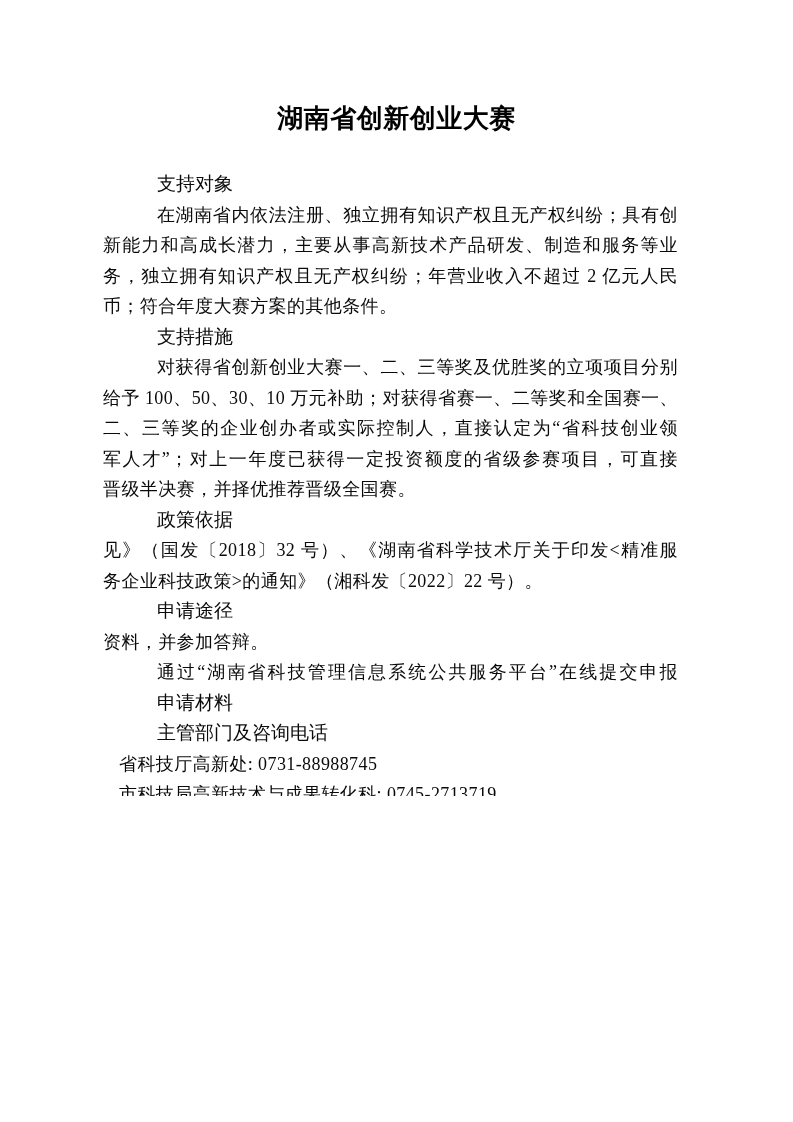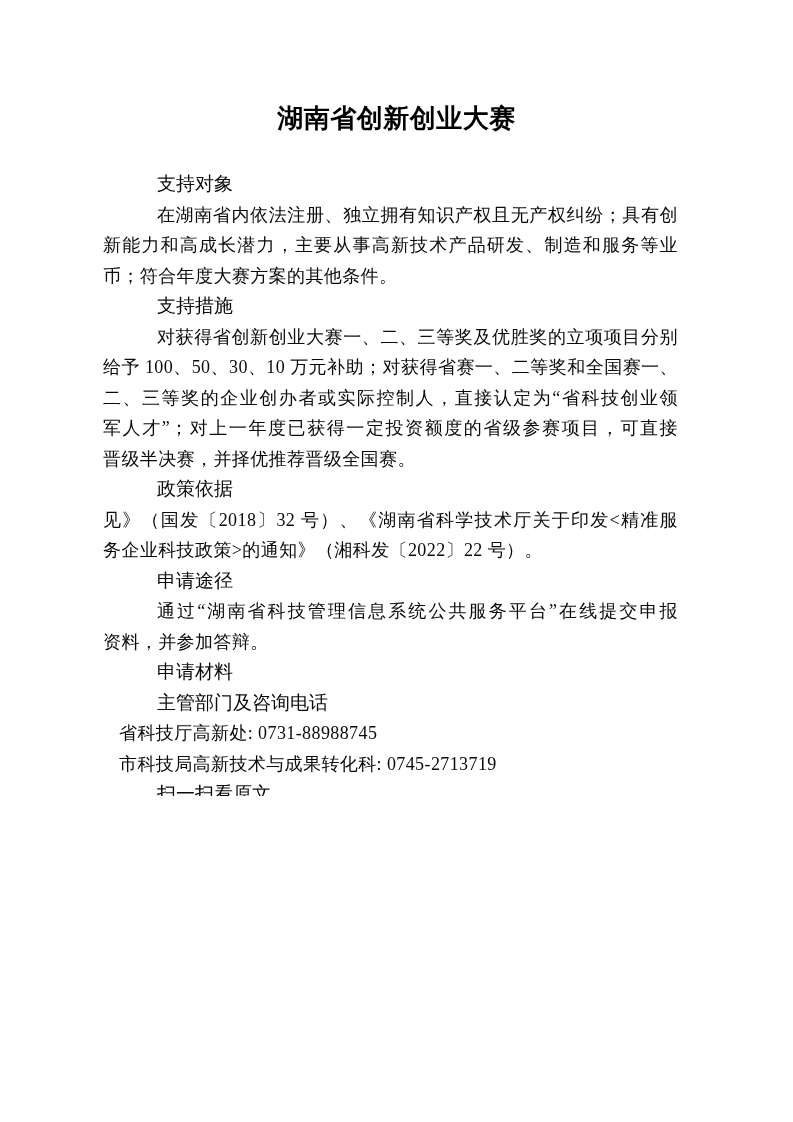--- a/index.html
+++ b/index.html
@@ -57,36 +57,37 @@
 
 <div class="page">
 
   <div class="title">湖南省创新创业大赛</div>
 
   <div class="content">
 
     <div class="h">支持对象</div>
     <div class="ln ind jl">在湖南省内依法注册、独立拥有知识产权且无产权纠纷；具有创</div>
     <div class="ln jl">新能力和高成长潜力，主要从事高新技术产品研发、制造和服务等业</div>
+    <div class="ln jl">务，独立拥有知识产权且无产权纠纷；年营业收入不超过 2 亿元人民</div>
     <div class="ln">币；符合年度大赛方案的其他条件。</div>
 
     <div class="h">支持措施</div>
     <div class="ln ind jl">对获得省创新创业大赛一、二、三等奖及优胜奖的立项项目分别</div>
     <div class="ln jl">给予 100、50、30、10 万元补助；对获得省赛一、二等奖和全国赛一、</div>
     <div class="ln jl">二、三等奖的企业创办者或实际控制人，直接认定为“省科技创业领</div>
     <div class="ln jl">军人才”；对上一年度已获得一定投资额度的省级参赛项目，可直接</div>
     <div class="ln">晋级半决赛，并择优推荐晋级全国赛。</div>
 
     <div class="h">政策依据</div>
     <div class="ln jl">见》（国发〔2018〕32 号）、《湖南省科学技术厅关于印发&lt;精准服</div>
     <div class="ln">务企业科技政策&gt;的通知》（湘科发〔2022〕22 号）。</div>
 
     <div class="h">申请途径</div>
+    <div class="ln">资料，并参加答辩。</div>
     <div class="ln ind jl">通过“湖南省科技管理信息系统公共服务平台”在线提交申报</div>
-    <div class="ln">资料，并参加答辩。</div>
 
     <div class="h">申请材料</div>
 
     <div class="h">主管部门及咨询电话</div>
     <div class="ln ind2">省科技厅高新处: 0731-88988745</div>
     <div class="ln ind2">市科技局高新技术与成果转化科: 0745-2713719</div>
 
     <div class="h">扫一扫看原文</div>
   </div>
 

